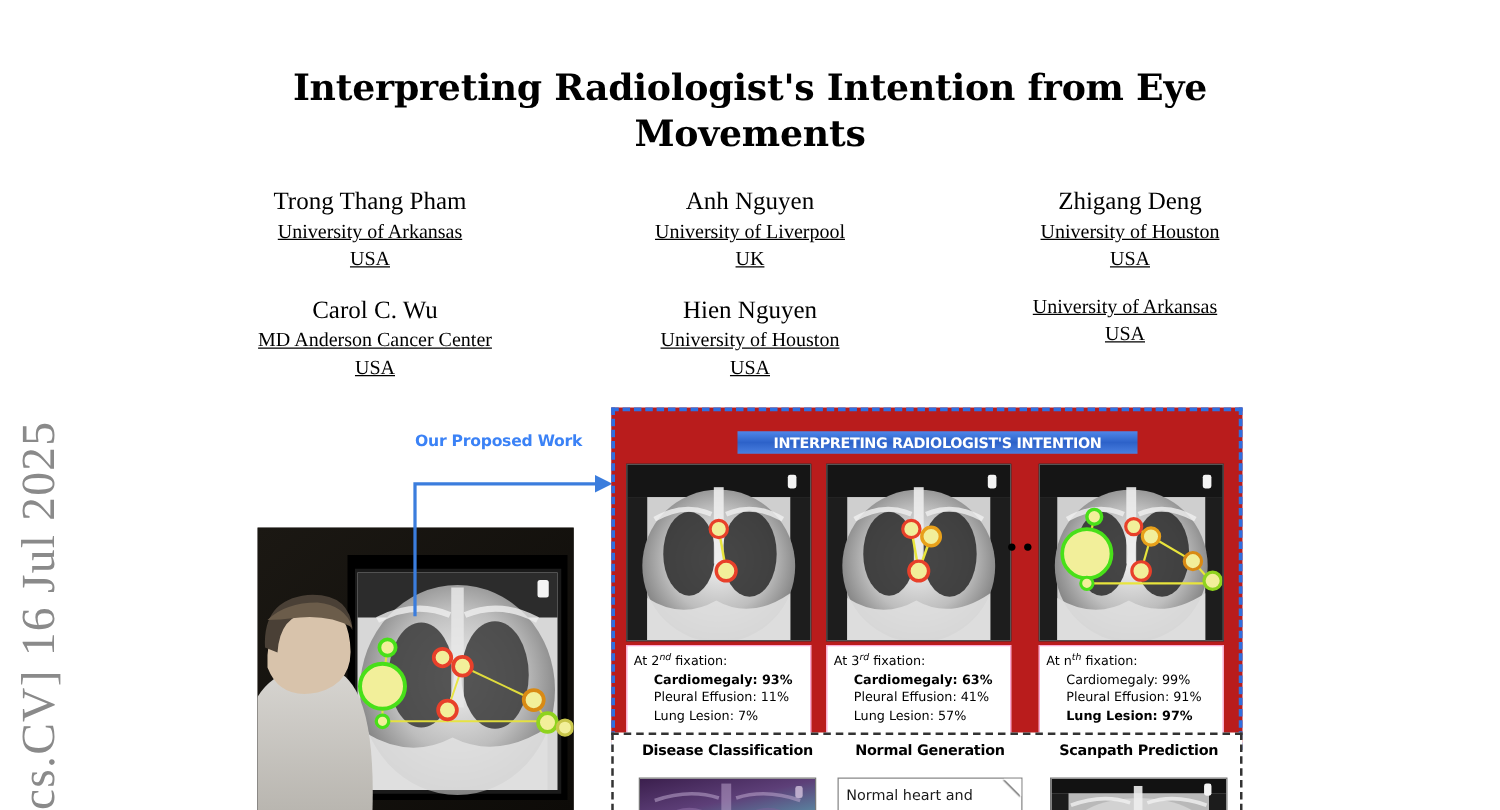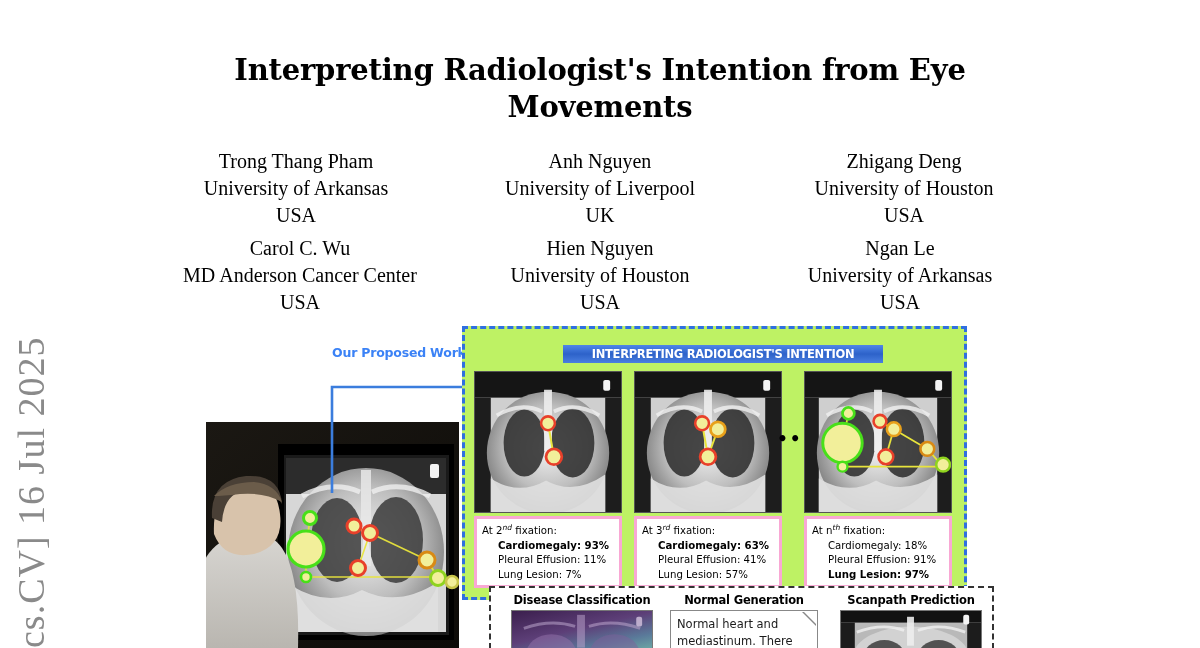--- a/index.html
+++ b/index.html
@@ -59,22 +59,23 @@
     text-align: center;
     line-height: 1.36;
   }
   .author-name {
     font-family: "Liberation Serif", serif;
     font-size: 20px;
     color: #000;
   }
   .author-affil, .author-country {
     font-family: "Liberation Serif", serif;
-    font-size: 20px;
+    font-size: 16px;
     color: #000;
+    text-decoration: underline;
   }
 
   
   #figure { position: absolute; left: 0; top: 320px; width: 1200px; height: 328px; }
 
   
   #proposed-label {
     position: absolute;
     left: 332px; top: 25px;
     font-family: "DejaVu Sans", sans-serif;
@@ -86,24 +87,24 @@
   }
   #arrow-path {
     position: absolute;
     left: 328px; top: 45px;
     width: 162px; height: 130px;
   }
 
   
   #intent-box {
     position: absolute;
-    left: 462px; top: 6px;
+    left: 489px; top: 6px;
     width: 505px; height: 274px;
     border: 3px dashed #2f6fe0;
-    background: #bef264;
+    background: #b91c1c;
   }
   #intent-banner {
     position: absolute;
     left: 98px; top: 16px;
     width: 320px; height: 18px;
     background: linear-gradient(to bottom, #4f86e8 0%, #2d62c9 50%, #4a7fe0 100%);
     color: #ffffff;
     font-family: "DejaVu Sans", sans-serif;
     font-weight: bold;
     font-size: 11.5px;
@@ -124,21 +125,21 @@
   .xray-panel {
     position: relative;
     width: 148px; height: 142px;
     background: #000;
     border: 1px solid #555;
     overflow: hidden;
   }
   .caption-box {
     margin-top: 3px;
     width: 148px; height: 72px;
-    border: 3px solid #f9a8d4;
+    border: 1px solid #f9a8d4;
     background: #fff;
     padding: 4px 5px 0 5px;
     font-family: "DejaVu Sans", sans-serif;
     font-size: 10.2px;
     line-height: 1.42;
     color: #000;
   }
   .caption-head { white-space: nowrap; }
   .caption-head sup { font-style: italic; font-size: 7.5px; }
   .cap-line { padding-left: 16px; white-space: nowrap; }
@@ -167,21 +168,21 @@
   #task-col-1 { left: 178px; }
   #task-col-2 { left: 345px; }
   .task-label {
     text-align: center;
     font-family: "DejaVu Sans", sans-serif;
     font-weight: bold;
     font-size: 11.5px;
     color: #000;
     letter-spacing: -0.2px;
     white-space: nowrap;
-    margin-bottom: 3px;
+    margin-bottom: 15px;
   }
   .task-thumb {
     position: relative;
     width: 142px; height: 56px;
     margin: 0 auto;
     overflow: hidden;
     border: 1px solid #777;
   }
   .report-doc {
     position: relative;
@@ -250,21 +251,20 @@
       <div class="author-name">Carol C. Wu</div>
       <div class="author-affil">MD Anderson Cancer Center</div>
       <div class="author-country">USA</div>
     </div>
     <div class="author-col">
       <div class="author-name">Hien Nguyen</div>
       <div class="author-affil">University of Houston</div>
       <div class="author-country">USA</div>
     </div>
     <div class="author-col">
-      <div class="author-name">Ngan Le</div>
       <div class="author-affil">University of Arkansas</div>
       <div class="author-country">USA</div>
     </div>
   </div>
 
   <div id="figure">
 
     <div id="photo">
       <svg class="fitted" viewBox="0 0 253 226" preserveAspectRatio="none">
         <defs>
@@ -441,21 +441,21 @@
             <circle cx="38" cy="96" r="5" fill="#f2ef9a" stroke="#48e019" stroke-width="2.4"></circle>
             <circle cx="76" cy="50" r="6.5" fill="#f2ef9a" stroke="#e8402a" stroke-width="2.6"></circle>
             <circle cx="90" cy="58" r="7" fill="#f2ef9a" stroke="#e8a01a" stroke-width="2.6"></circle>
             <circle cx="82" cy="86" r="7.5" fill="#f2ef9a" stroke="#e8402a" stroke-width="2.6"></circle>
             <circle cx="124" cy="78" r="7" fill="#f2ef9a" stroke="#d98a14" stroke-width="2.6"></circle>
             <circle cx="140" cy="94" r="7" fill="#f2ef9a" stroke="#8fd31e" stroke-width="2.6"></circle>
           </svg>
         </div>
         <div class="caption-box">
           <div class="caption-head"><span>At n</span><sup>th</sup><span> fixation:</span></div>
-          <div class="cap-line">Cardiomegaly: 18%</div>
+          <div class="cap-line">Cardiomegaly: 99%</div>
           <div class="cap-line">Pleural Effusion: 91%</div>
           <div class="cap-line bold">Lung Lesion: 97%</div>
         </div>
       </div>
     </div>
 
     <div id="tasks-box">
 
       <div class="task-col" id="task-col-0">
         <div class="task-label">Disease Classification</div>

